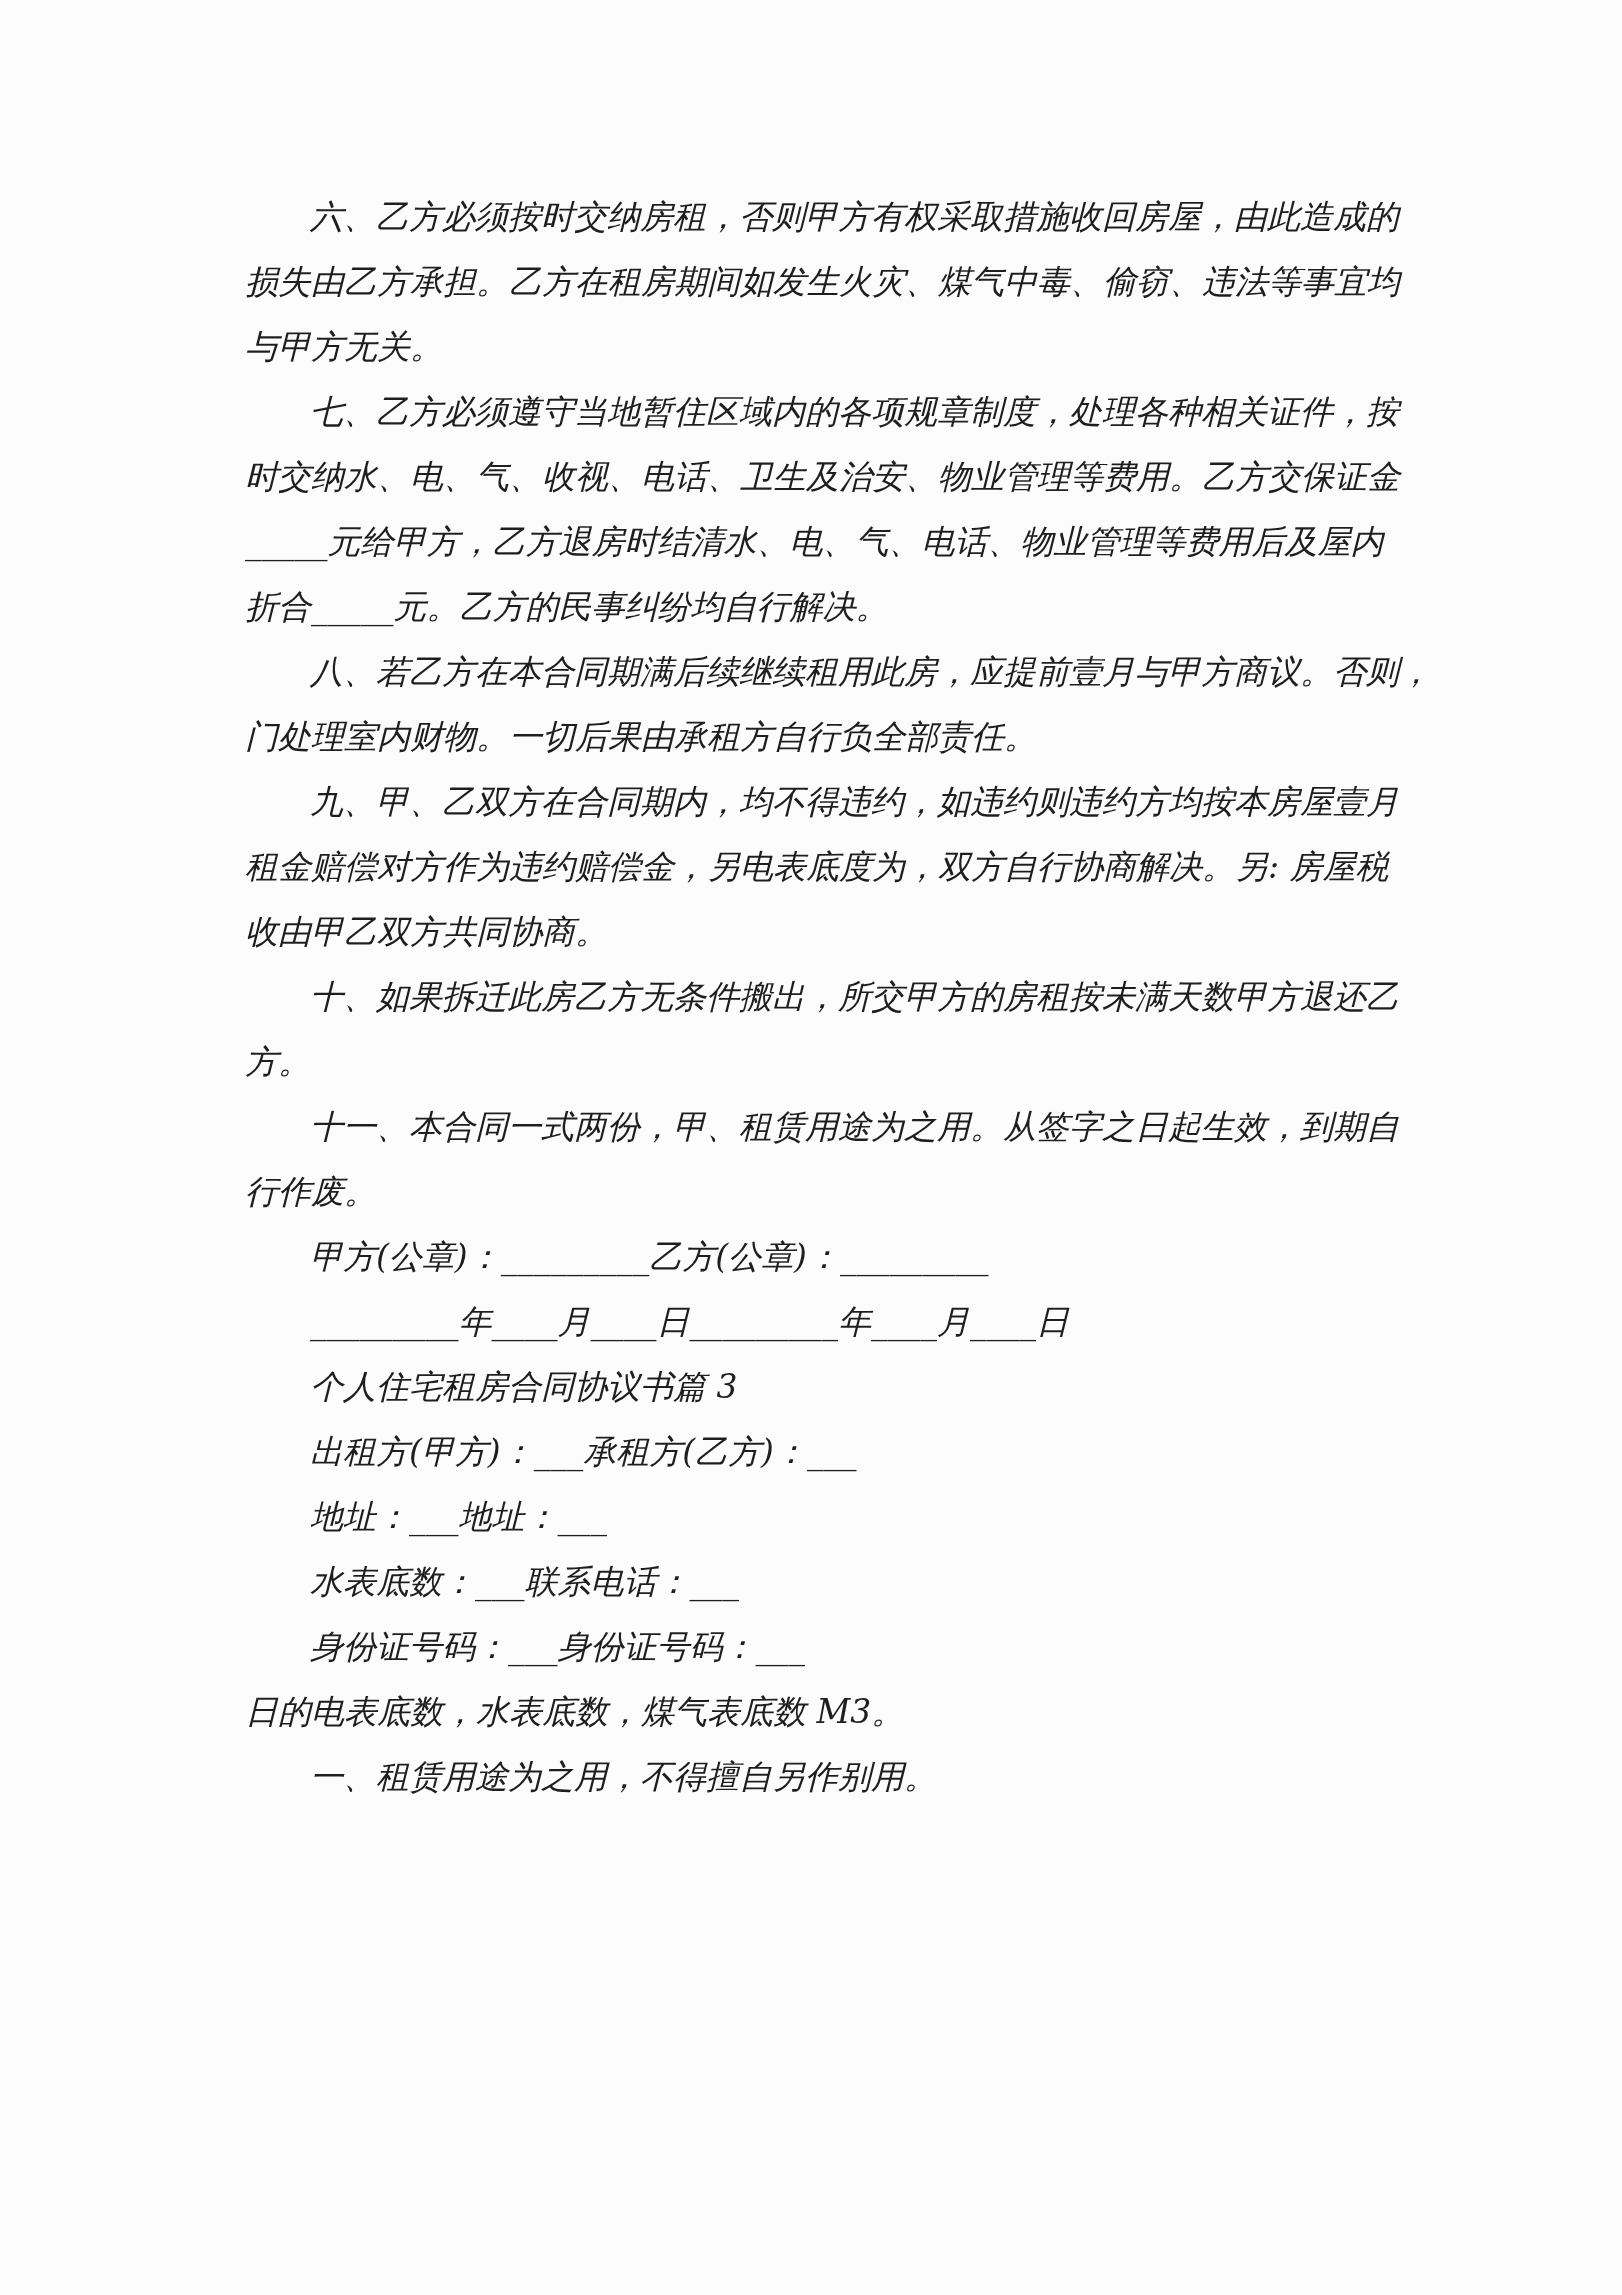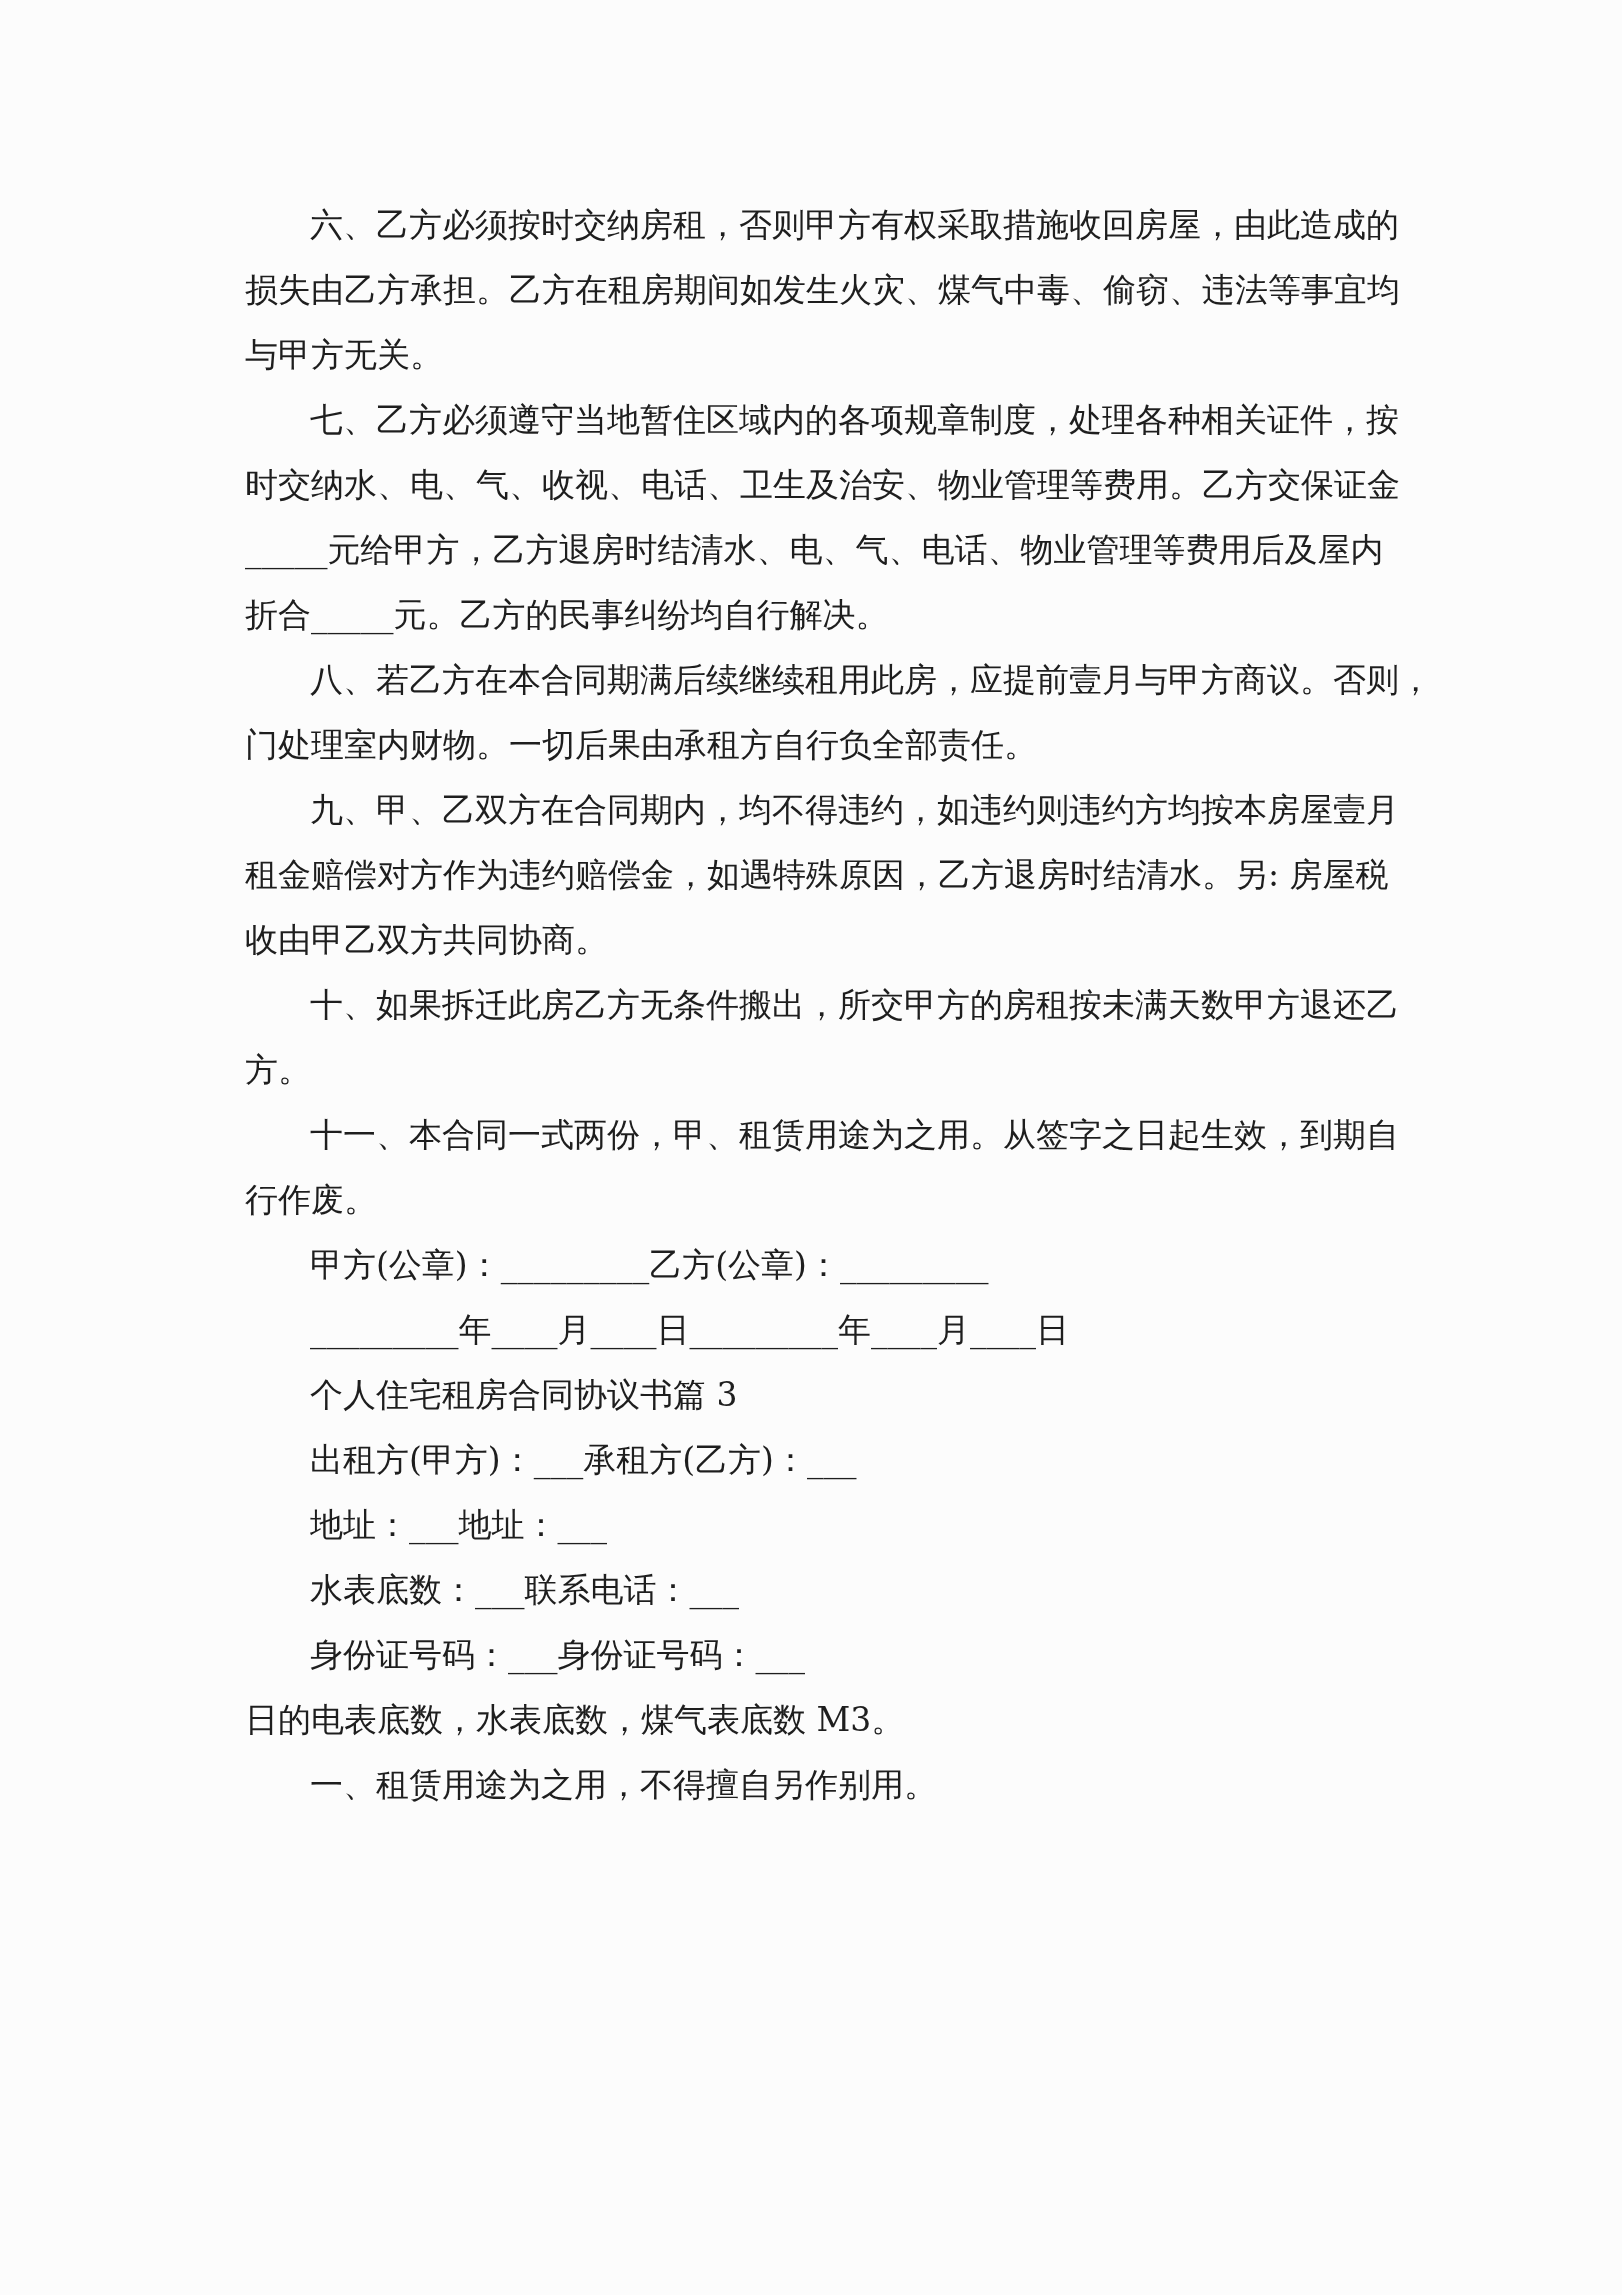--- a/index.html
+++ b/index.html
@@ -12,22 +12,23 @@
   .page {
     position: relative;
     width: 1623px;
     height: 2295px;
     background: #fcfcfc;
     overflow: hidden;
   }
   .doc {
     position: absolute;
     left: 245px;
-    top: 192px;
+    top: 184px;
     width: 1132px;
+    font-style: italic;
   }
   .line {
     font-family: "DejaVu Serif", "Liberation Serif", serif;
     font-size: 33px;
     height: 65px;
     line-height: 65px;
     color: #1e1e1e;
     white-space: pre;
     letter-spacing: 0;
   }
@@ -43,21 +44,21 @@
     <div class="line indent">六、乙方必须按时交纳房租，否则甲方有权采取措施收回房屋，由此造成的</div>
     <div class="line">损失由乙方承担。乙方在租房期间如发生火灾、煤气中毒、偷窃、违法等事宜均</div>
     <div class="line">与甲方无关。</div>
     <div class="line indent">七、乙方必须遵守当地暂住区域内的各项规章制度，处理各种相关证件，按</div>
     <div class="line">时交纳水、电、气、收视、电话、卫生及治安、物业管理等费用。乙方交保证金</div>
     <div class="line">_____元给甲方，乙方退房时结清水、电、气、电话、物业管理等费用后及屋内</div>
     <div class="line">折合_____元。乙方的民事纠纷均自行解决。</div>
     <div class="line indent">八、若乙方在本合同期满后续继续租用此房，应提前壹月与甲方商议。否则，</div>
     <div class="line">门处理室内财物。一切后果由承租方自行负全部责任。</div>
     <div class="line indent">九、甲、乙双方在合同期内，均不得违约，如违约则违约方均按本房屋壹月</div>
-    <div class="line">租金赔偿对方作为违约赔偿金，如遇特殊原因，乙方退房时结清水。另: 房屋税</div>
+    <div class="line">租金赔偿对方作为违约赔偿金，另电表底度为，双方自行协商解决。另: 房屋税</div>
     <div class="line">收由甲乙双方共同协商。</div>
     <div class="line indent">十、如果拆迁此房乙方无条件搬出，所交甲方的房租按未满天数甲方退还乙</div>
     <div class="line">方。</div>
     <div class="line indent">十一、本合同一式两份，甲、租赁用途为之用。从签字之日起生效，到期自</div>
     <div class="line">行作废。</div>
     <div class="line indent">甲方(公章)：_________乙方(公章)：_________</div>
     <div class="line indent">_________年____月____日_________年____月____日</div>
     <div class="line indent">个人住宅租房合同协议书篇 3</div>
     <div class="line indent">出租方(甲方)：___承租方(乙方)：___</div>
     <div class="line indent">地址：___地址：___</div>

